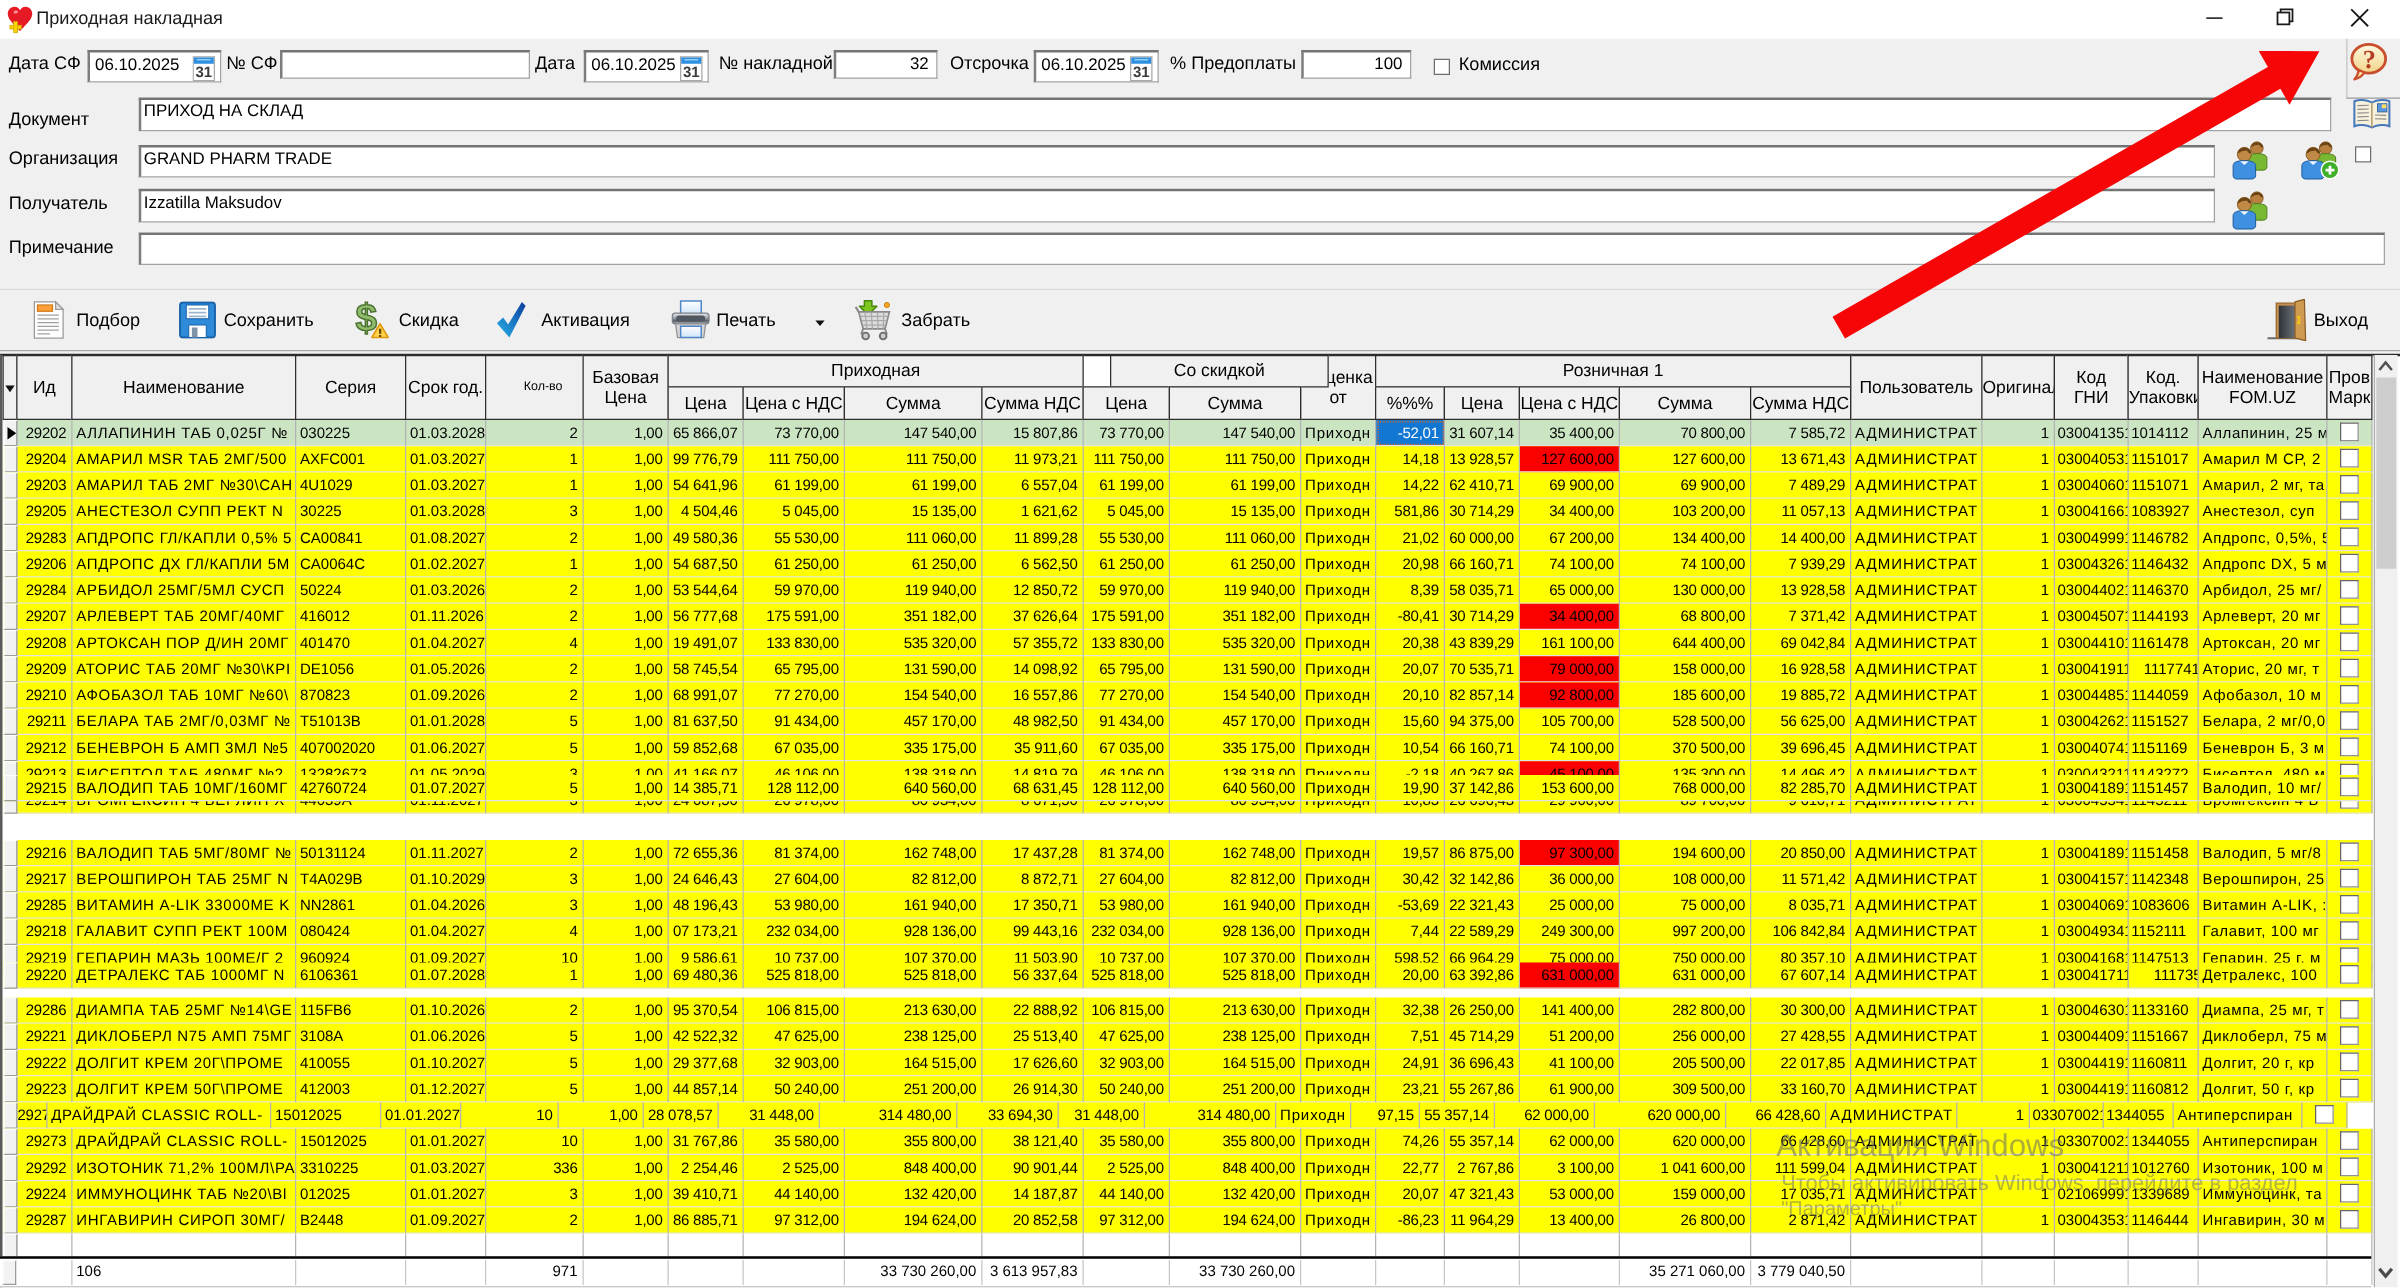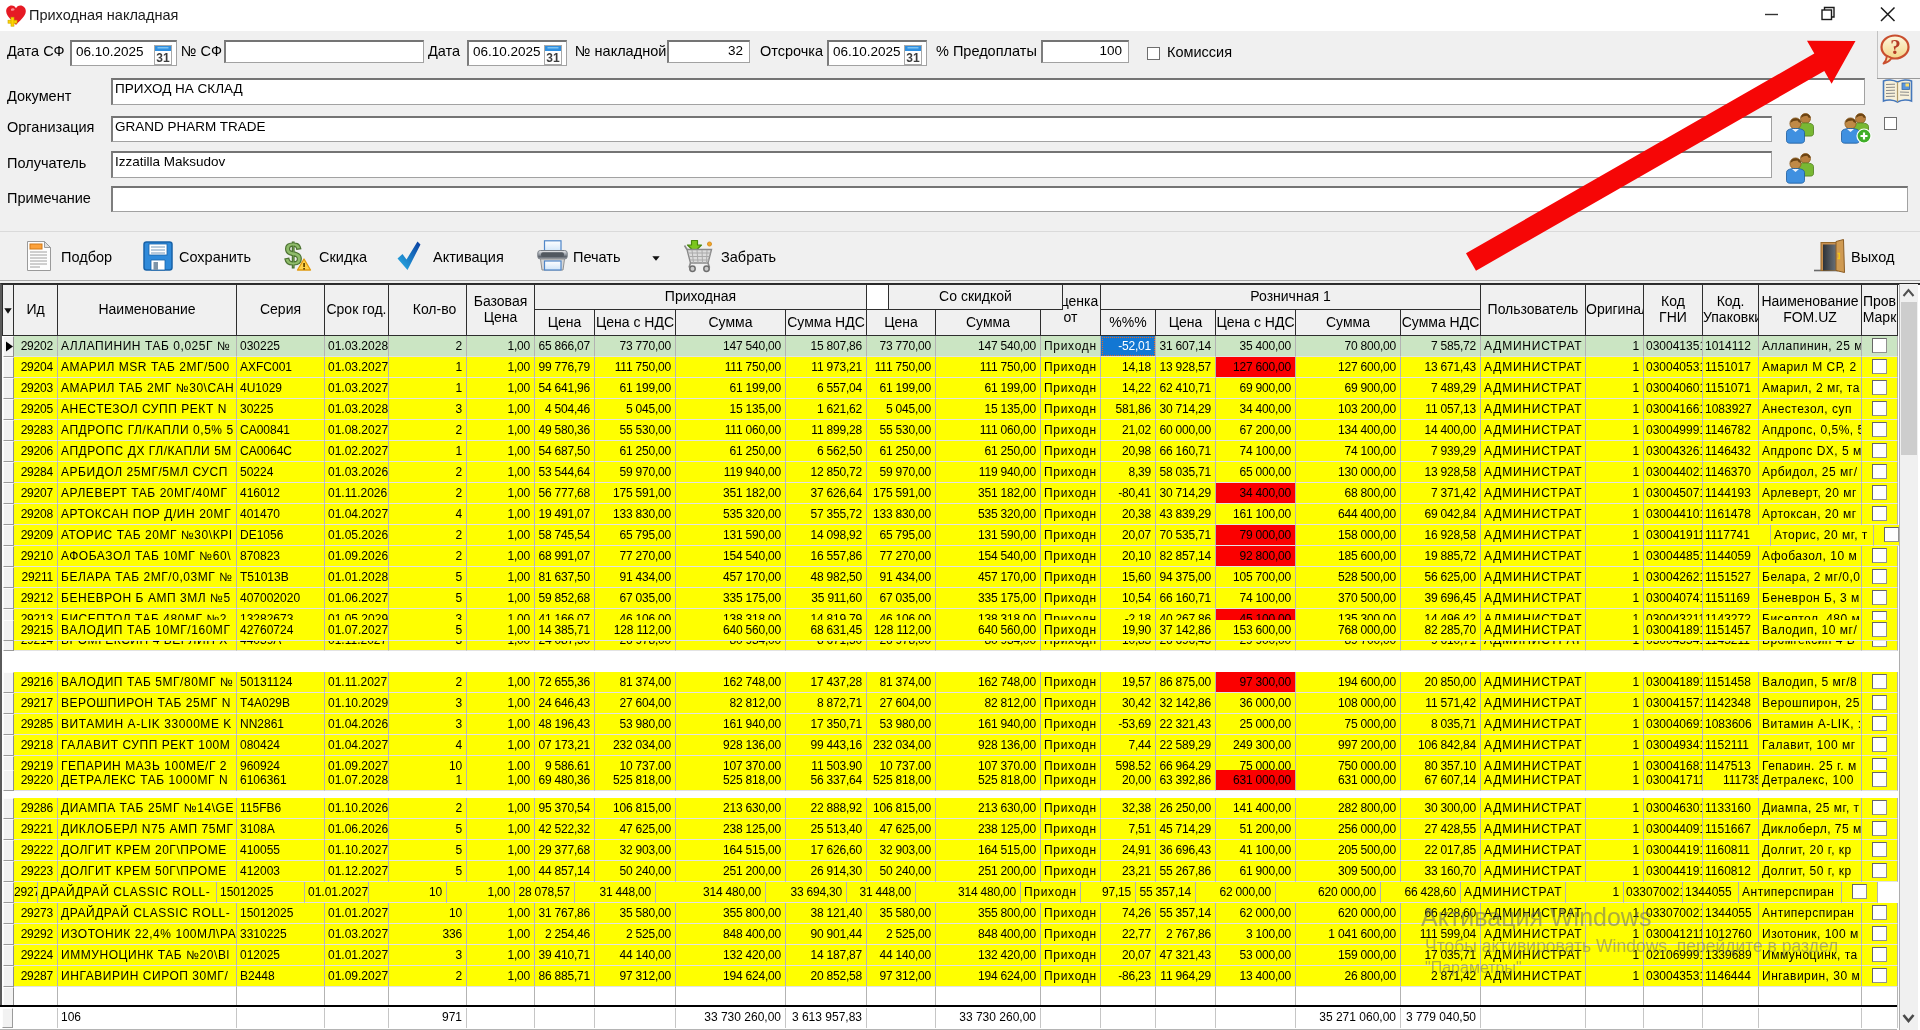--- a/index.html
+++ b/index.html
@@ -264,21 +264,21 @@
 <path d="M24 2.5 L31.5 0.5 L32.5 33.5 L24 31.5 Z" fill="#cf9a52" stroke="#8a5c24" stroke-width="1"></path>
 <path d="M25.5 14.5 h1.8 v5 h-1.8" fill="none" stroke="#f5c518" stroke-width="1.6"></path>
 </svg>
 <div class="tbt abs" style="left:1851px;top:249px">Выход</div>
 <div id="grid" class="abs"></div>
 <div class="hc" style="left:2px;top:284px;width:12px;height:52px;font-size:14px;line-height:49px;"></div>
 <div class="hc" style="left:13px;top:284px;width:45px;height:52px;font-size:14px;line-height:49px;">Ид</div>
 <div class="hc" style="left:57px;top:284px;width:180px;height:52px;font-size:14px;line-height:49px;">Наименование</div>
 <div class="hc" style="left:236px;top:284px;width:89px;height:52px;font-size:14px;line-height:49px;">Серия</div>
 <div class="hc" style="left:324px;top:284px;width:65px;height:52px;font-size:14px;line-height:49px;">Срок год.</div>
-<div class="hc" style="left:388px;top:284px;width:93px;height:52px;font-size:14px;line-height:49px;">Кол-во</div>
+<div class="hc" style="left:388px;top:284px;width:93px;height:52px;font-size:10px;line-height:49px;">Кол-во</div>
 <div class="hc" style="left:466px;top:284px;width:69px;height:52px;font-size:14px;padding-top:8px;">Базовая<br>Цена</div>
 <div class="hc" style="left:1040px;top:284px;width:61px;height:52px;font-size:14px;padding-top:8px;">Наценка<br>от</div>
 <div class="hc" style="left:1480px;top:284px;width:106px;height:52px;font-size:14px;line-height:49px;">Пользователь</div>
 <div class="hc" style="left:1585px;top:284px;width:59px;height:52px;font-size:14px;line-height:49px;">Оригинал</div>
 <div class="hc" style="left:1643px;top:284px;width:60px;height:52px;font-size:14px;padding-top:8px;">Код<br>ГНИ</div>
 <div class="hc" style="left:1702px;top:284px;width:57px;height:52px;font-size:14px;padding-top:8px;">Код.<br>Упаковки</div>
 <div class="hc" style="left:1758px;top:284px;width:104px;height:52px;font-size:14px;padding-top:8px;">Наименование<br>FOM.UZ</div>
 <div class="hc" style="left:1861px;top:284px;width:37px;height:52px;font-size:14px;padding-top:8px;">Пров<br>Марк</div>
 <div class="hc" style="left:534px;top:284px;width:333px;height:26px;font-size:14px;line-height:23px;">Приходная</div>
 <div class="hc" style="left:888px;top:284px;width:175px;height:26px;font-size:14px;line-height:23px;">Со скидкой</div>
@@ -558,21 +558,21 @@
     <b class="n" style="width:105px">131 590,00</b>
     <b class="t" style="width:60px;letter-spacing:0.7px">Приходн</b>
     <b class="n" style="width:55px">20,07</b>
     <b class="n" style="width:60px">70 535,71</b>
     <b class="n r" style="width:80px">79 000,00</b>
     <b class="n" style="width:105px">158 000,00</b>
     <b class="n" style="width:80px">16 928,58</b>
     <b class="t" style="width:105px;letter-spacing:0.8px">АДМИНИСТРАТ</b>
     <b class="n" style="width:58px">1</b>
     <b class="t" style="width:59px;padding-left:2px">030041911</b>
-    <b class="t" style="width:68px;padding-left:2px">1117741</b>
+    <b class="t" style="width:56px;padding-left:12px">1117741</b>
     <b class="t" style="width:103px;letter-spacing:0.5px">Аторис, 20 мг, т</b>
     <b style="width:36px;text-align:center"><span class="cb"></span></b>
   </div>
 <div class="tr" style="top:546px">
     <i class="ind" style="width:11px"></i>
     <b class="n" style="width:44px">29210</b>
     <b class="t" style="width:179px;letter-spacing:0.55px">АФОБАЗОЛ ТАБ 10МГ №60\</b>
     <b class="t" style="width:88px">870823</b>
     <b class="t" style="width:64px">01.09.2026</b>
     <b class="n" style="width:78px">2</b>
@@ -1051,21 +1051,21 @@
     <b class="t" style="width:105px;letter-spacing:0.8px">АДМИНИСТРАТ</b>
     <b class="n" style="width:58px">1</b>
     <b class="t" style="width:59px;padding-left:2px">033070021</b>
     <b class="t" style="width:56px;padding-left:2px">1344055</b>
     <b class="t" style="width:103px;letter-spacing:0.5px">Антиперспиран</b>
     <b style="width:36px;text-align:center"><span class="cb"></span></b>
   </div>
 <div class="tr" style="top:924px">
     <i class="ind" style="width:11px"></i>
     <b class="n" style="width:44px">29292</b>
-    <b class="t" style="width:179px;letter-spacing:0.55px">ИЗОТОНИК 22,4% 100МЛ\РА</b>
+    <b class="t" style="width:179px;letter-spacing:0.55px">ИЗОТОНИК 71,2% 100МЛ\РА</b>
     <b class="t" style="width:88px">3310225</b>
     <b class="t" style="width:64px">01.03.2027</b>
     <b class="n" style="width:78px">336</b>
     <b class="n" style="width:68px">1,00</b>
     <b class="n" style="width:60px">2 254,46</b>
     <b class="n" style="width:81px">2 525,00</b>
     <b class="n" style="width:110px">848 400,00</b>
     <b class="n" style="width:81px">90 901,44</b>
     <b class="n" style="width:69px">2 525,00</b>
     <b class="n" style="width:105px">848 400,00</b>

